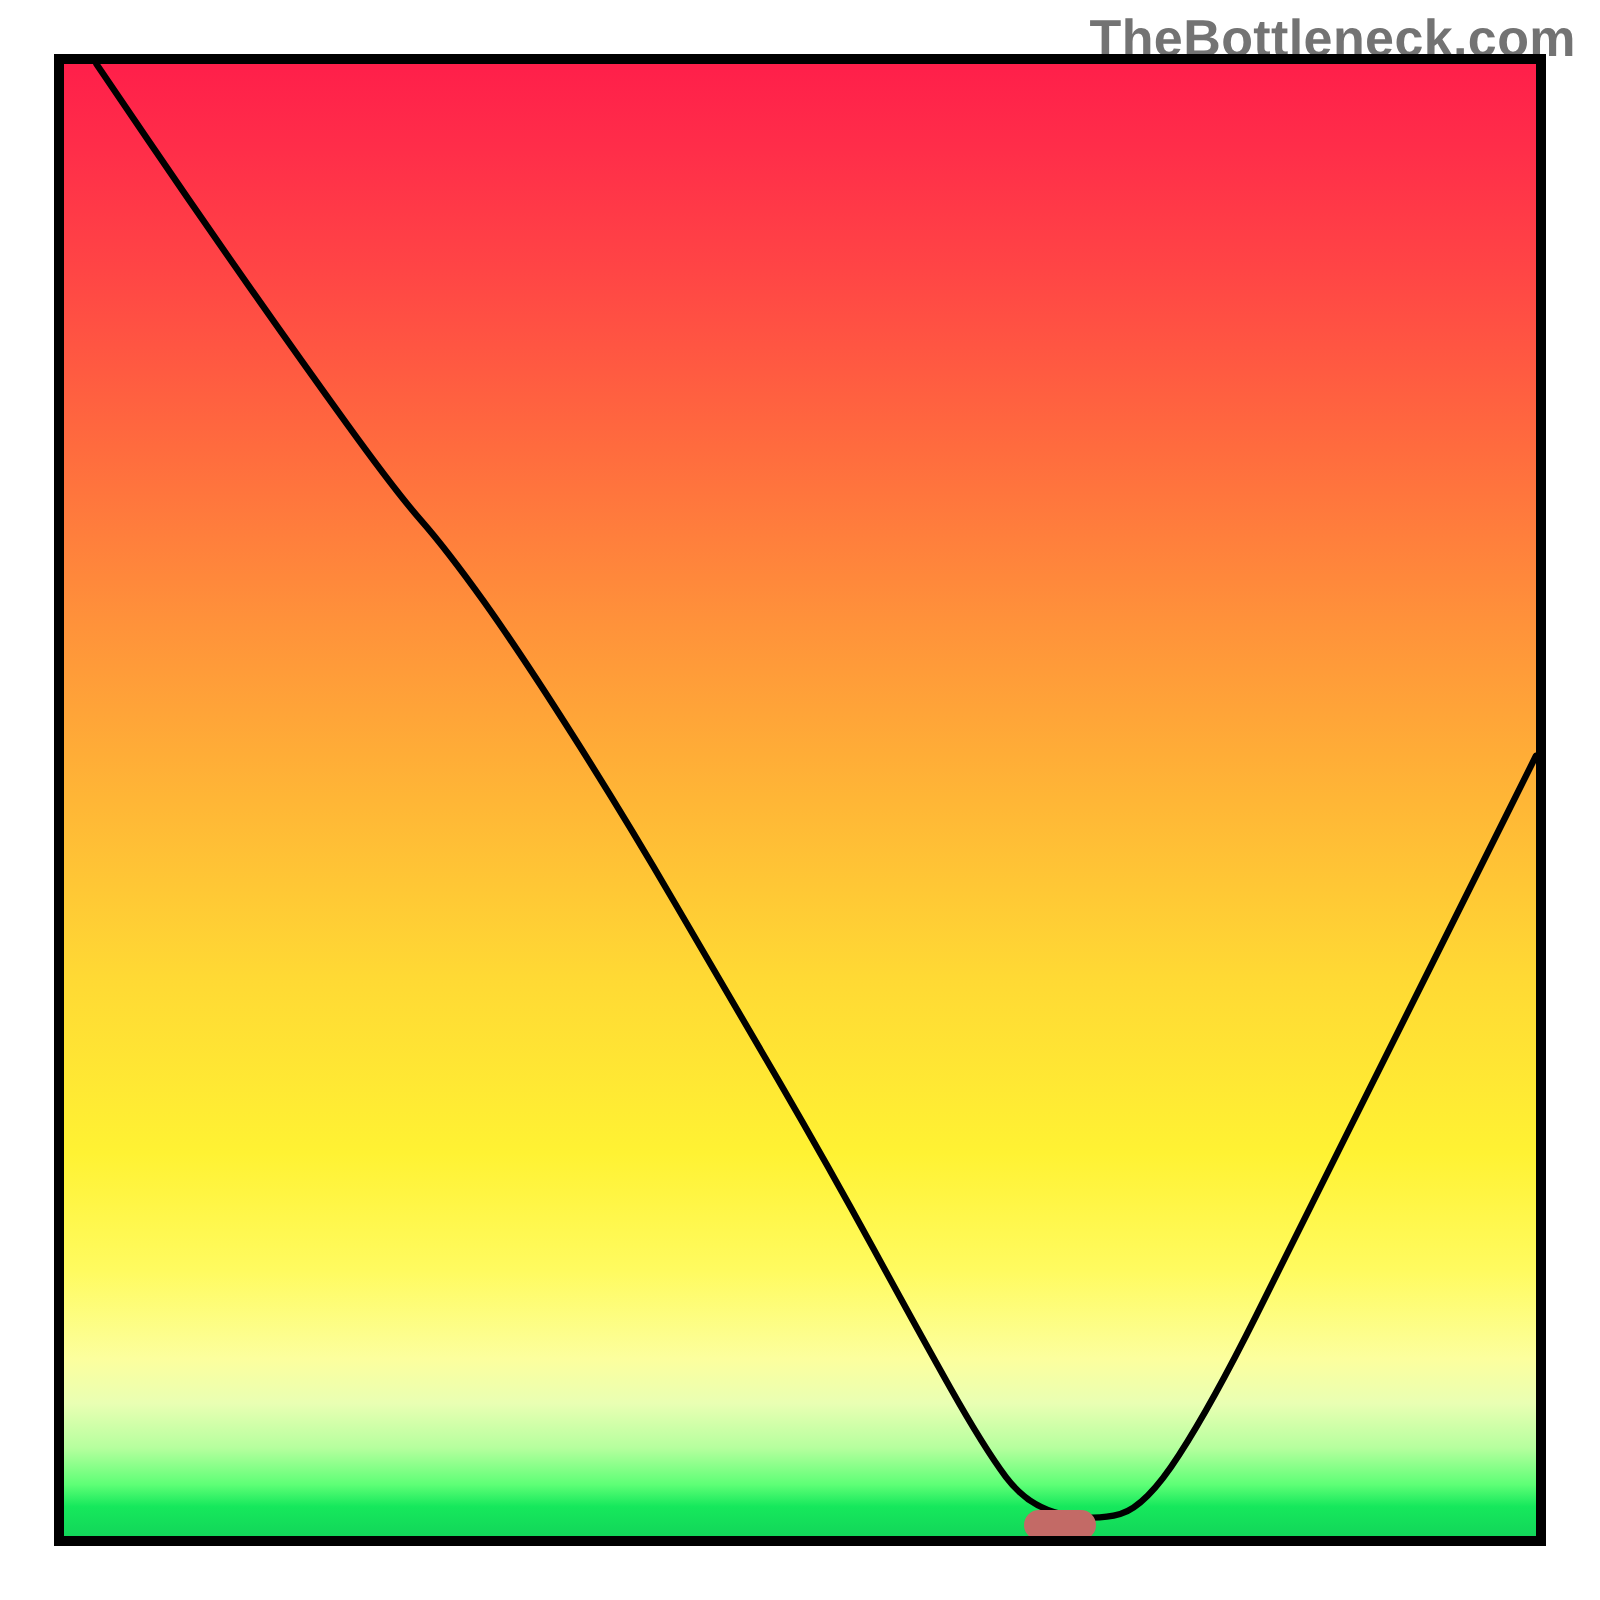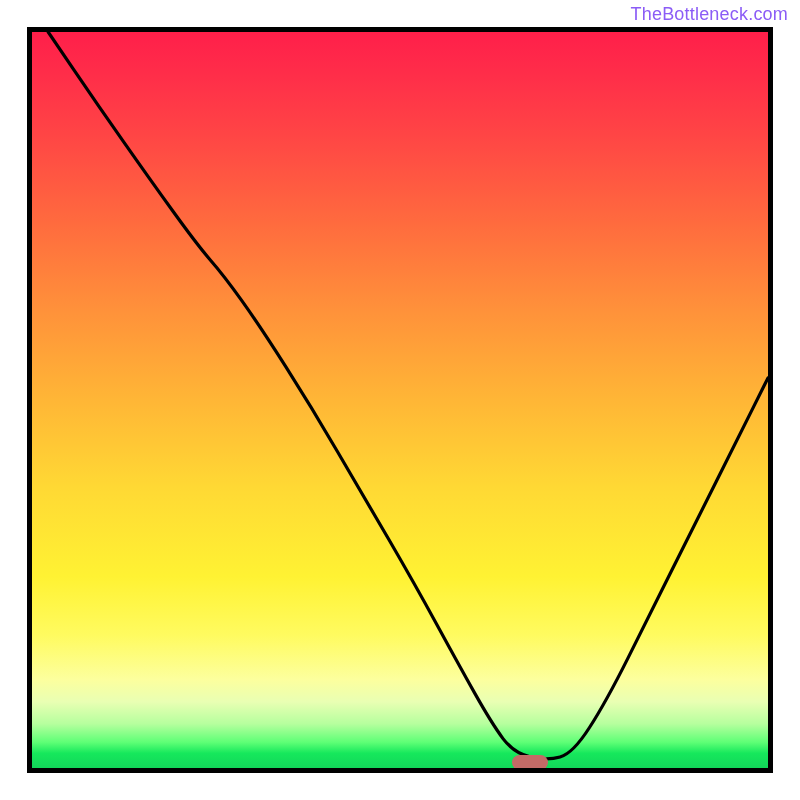--- a/index.html
+++ b/index.html
@@ -12,23 +12,23 @@
   }
   .frame {
     position: relative;
     width: 800px;
     height: 800px;
   }
   .watermark {
     position: absolute;
     top: 4px;
     right: 12px;
-    font-size: 18px;
-    font-weight: 400;
-    color: #8b5cf6;
+    font-size: 26px;
+    font-weight: 700;
+    color: #737373;
     letter-spacing: 0.2px;
   }
   .plot-border {
     position: absolute;
     left: 27px;
     top: 27px;
     width: 746px;   
     height: 746px;
     box-sizing: border-box;
     border: 5px solid #000;

